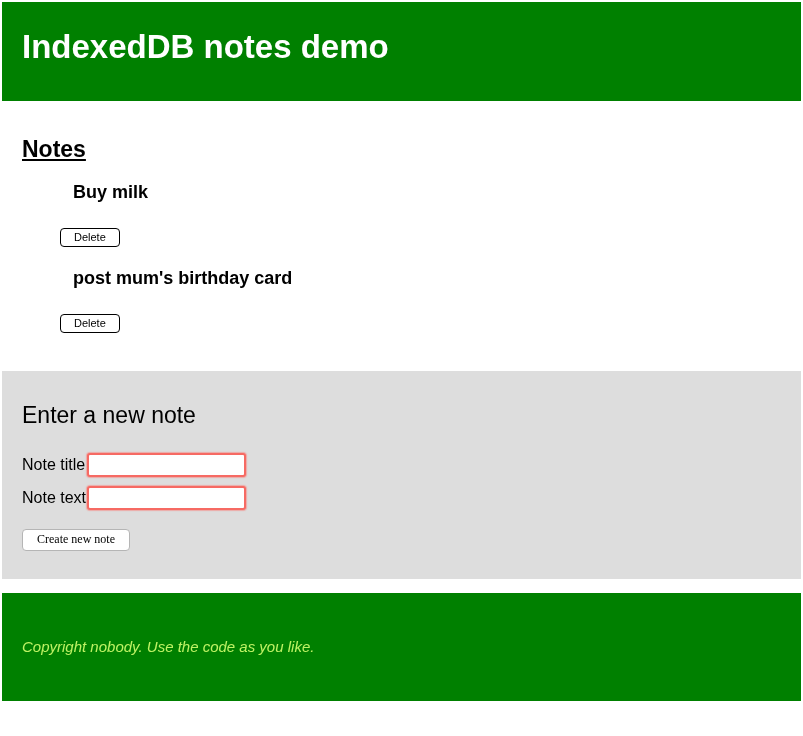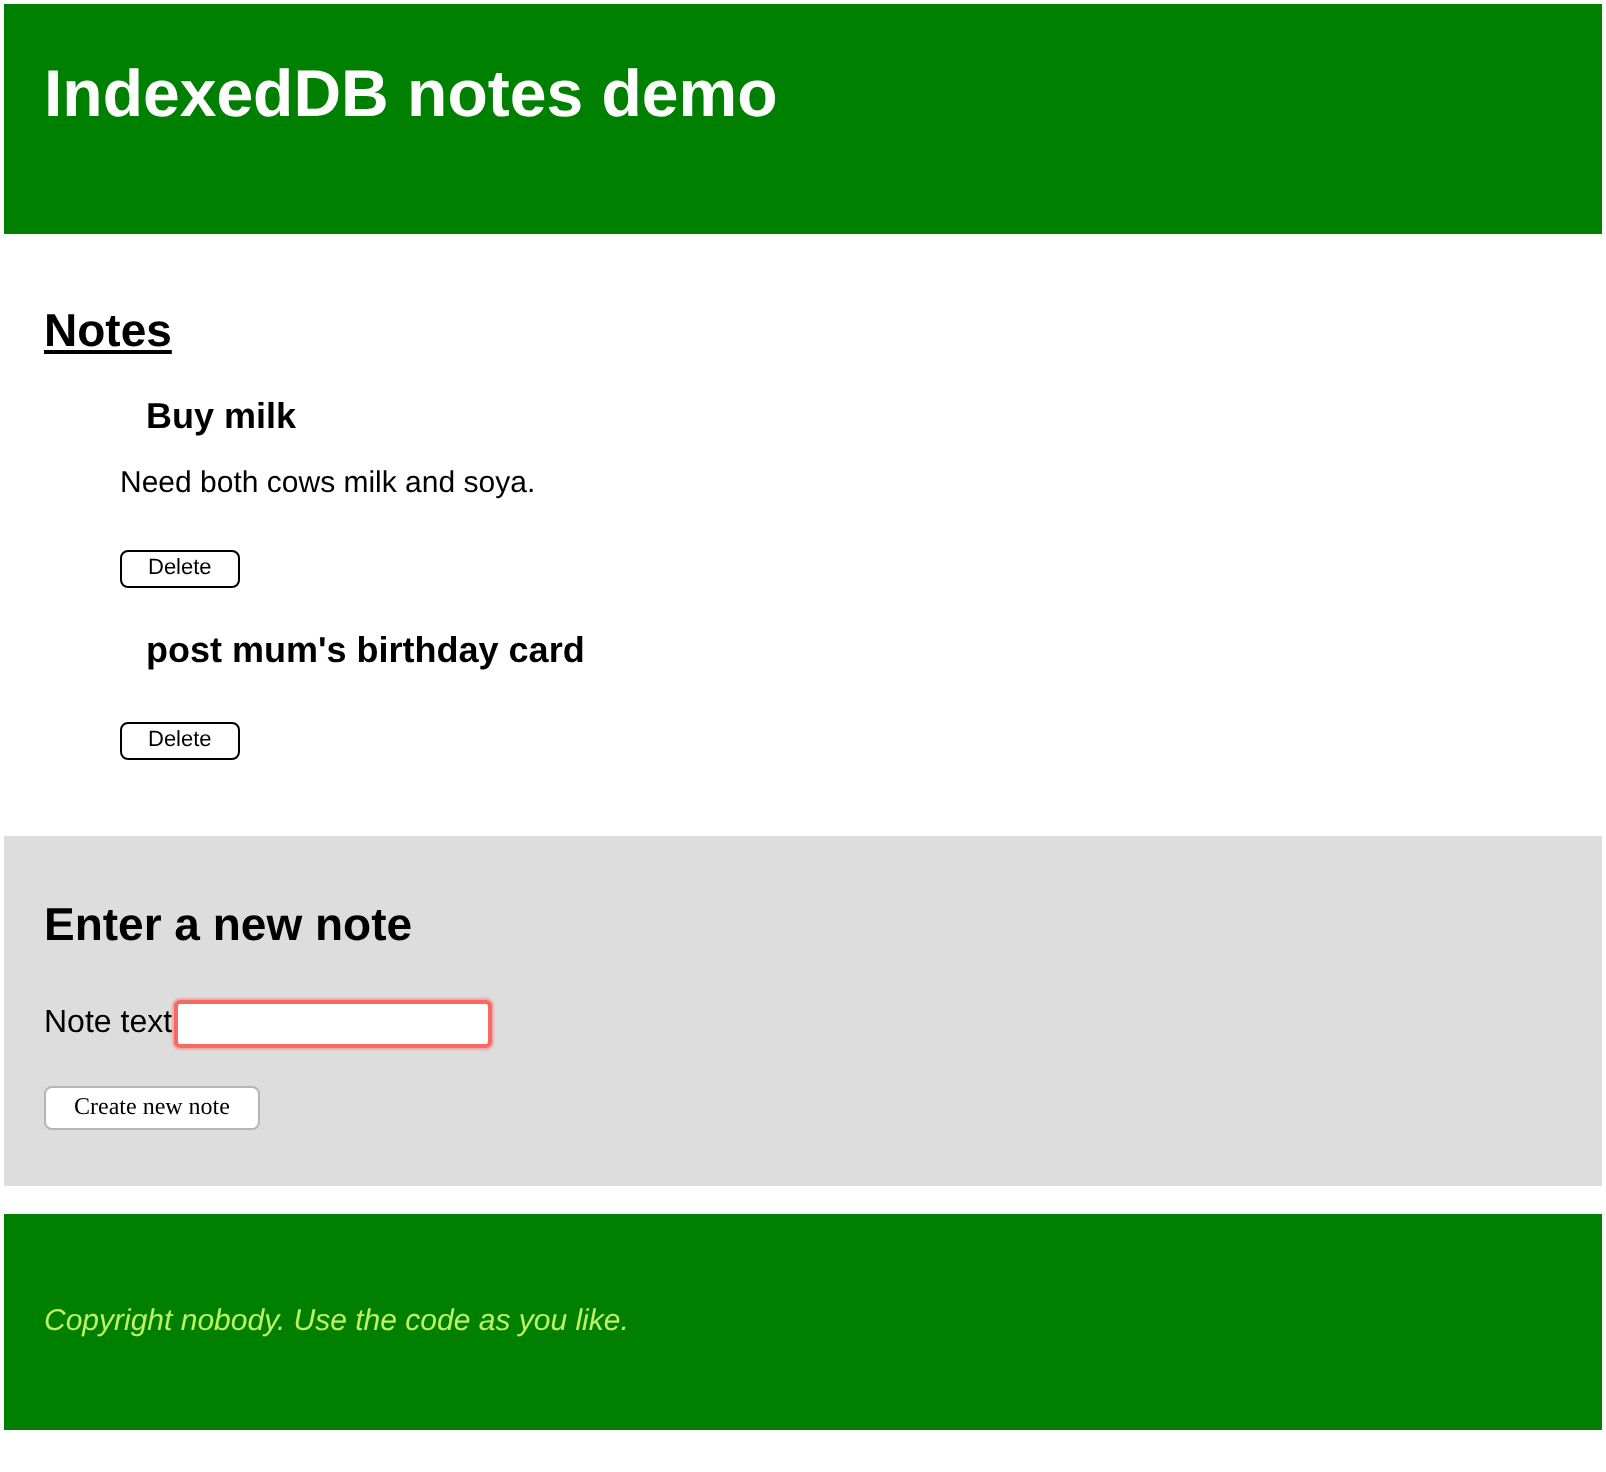--- a/index.html
+++ b/index.html
@@ -9,21 +9,21 @@
     background: #fff;
     color: #000;
     font-family: "Liberation Sans", "DejaVu Sans", sans-serif;
     width: 799px;
     overflow: hidden;
   }
 
   
   .app-header {
     background: #008000;
-    height: 115px;
+    height: 99px;
   }
   .app-header h1 {
     margin: 0;
     padding: 27px 0 0 20px;
     color: #ffffff;
     font-size: 33px;
     font-weight: bold;
     line-height: 1.1;
   }
 
@@ -71,21 +71,21 @@
 
   
   .form-section {
     background: #dddddd;
     margin-top: 2px;
     padding: 33px 20px 28px 20px;
   }
   .form-section h2 {
     margin: 0 0 26px 0;
     font-size: 23px;
-    font-weight: bold;
+    font-weight: normal;
     line-height: 1;
   }
   .form-row {
     display: flex;
     align-items: center;
     margin-bottom: 9px;
   }
   .form-row label {
     display: inline-block;
     width: 65px;
@@ -136,34 +136,37 @@
 
 <header class="app-header">
   <h1>IndexedDB notes demo</h1>
 </header>
 
 <section class="notes-section">
   <h2>Notes</h2>
   <ul class="note-list">
     <li class="note-item">
       <h3>Buy milk</h3>
-      <p>Need both cows milk and soya.</p>
       <button class="delete-btn" type="button">Delete</button>
     </li>
     <li class="note-item">
       <h3>post mum's birthday card</h3>
       <button class="delete-btn" type="button">Delete</button>
     </li>
   </ul>
 </section>
 
 <section class="form-section">
   <h2>Enter a new note</h2>
   <form>
     <div class="form-row">
+      <label>Note title</label>
+      <input type="text" value="" style="">
+    </div>
+    <div class="form-row">
       <label>Note text</label>
       <input type="text" value="" style="">
     </div>
     <button class="create-btn" type="button">Create new note</button>
   </form>
 </section>
 
 <footer class="app-footer">
   <p>Copyright nobody. Use the code as you like.</p>
 </footer>

